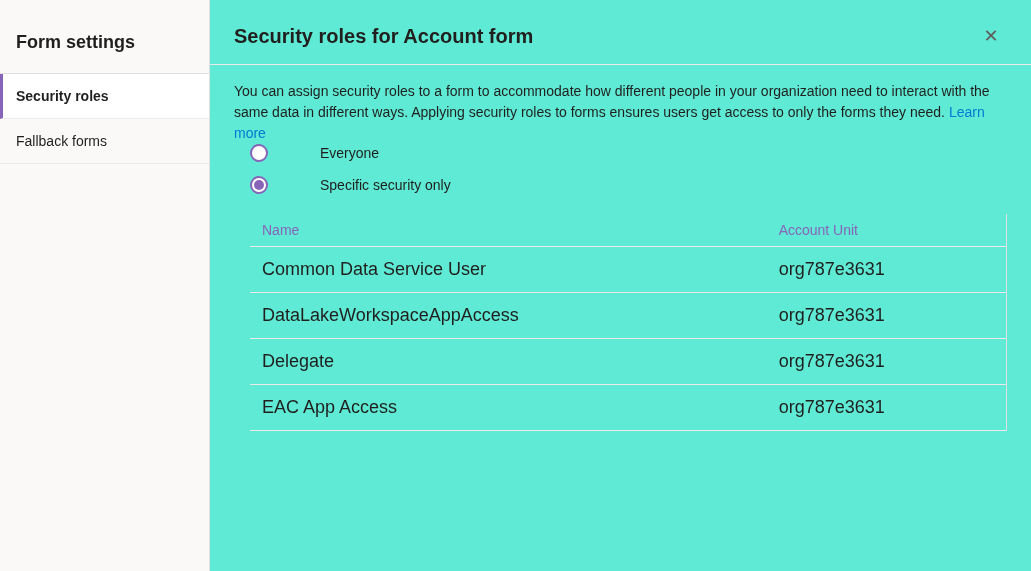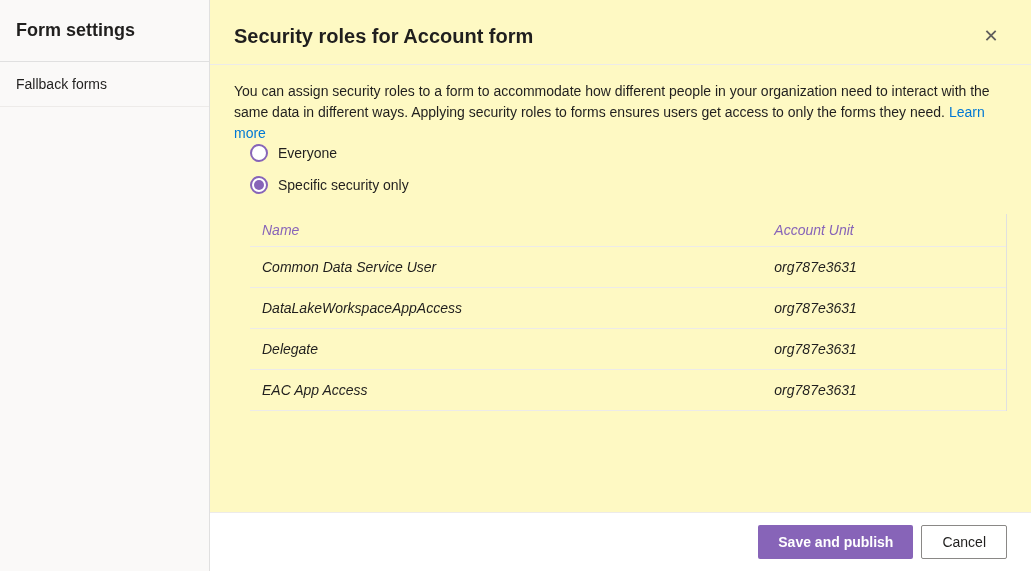--- a/index.html
+++ b/index.html
@@ -12,21 +12,21 @@
       overflow: hidden;
       display: flex;
     }
 
     
     .sidebar {
       width: 210px;
       background: #faf9f8;
       border-right: 1px solid #e0e0e0;
       flex-shrink: 0;
-      padding-top: 0;
+      padding-top: 12px;
     }
 
     .sidebar-title {
       font-size: 18px;
       font-weight: 600;
       color: #201f1e;
       padding: 20px 16px 20px 16px;
       border-bottom: 1px solid #e0e0e0;
     }
 
@@ -41,21 +41,21 @@
     .sidebar-item.active {
       background: #ffffff;
       font-weight: 600;
       border-left: 3px solid #8764b8;
       padding-left: 13px;
     }
 
     
     .main {
       flex: 1;
-      background: #fef9c3;
+      background: #5eead4;
       display: flex;
       flex-direction: column;
       overflow: hidden;
       justify-content: flex-end;
     }
 
     .dialog-header {
       display: flex;
       align-items: center;
       justify-content: space-between;
@@ -103,20 +103,21 @@
     .radio-group {
       margin-bottom: 20px;
       padding-left: 16px;
     }
 
     .radio-item {
       display: flex;
       align-items: center;
       margin-bottom: 14px;
       cursor: pointer;
+      gap: 42px;
     }
 
     .radio-item input[type="radio"] {
       appearance: none;
       -webkit-appearance: none;
       width: 18px;
       height: 18px;
       border-radius: 50%;
       border: 2px solid #8764b8;
       margin-right: 10px;
@@ -147,36 +148,35 @@
       font-size: 14px;
       color: #201f1e;
     }
 
     
     .roles-table {
       width: 100%;
       border-collapse: collapse;
       margin-left: 16px;
       width: calc(100% - 16px);
-      font-style: italic;
     }
 
     .roles-table th {
       text-align: left;
       padding: 8px 12px;
       color: #8764b8;
       font-weight: 400;
       font-size: 14px;
       border-bottom: 1px solid #edebe9;
     }
 
     .roles-table td {
       padding: 12px 12px;
       color: #201f1e;
-      font-size: 14px;
+      font-size: 18px;
       border-bottom: 1px solid #edebe9;
     }
 
     
     .dialog-body::-webkit-scrollbar {
       width: 8px;
     }
 
     .dialog-body::-webkit-scrollbar-track {
       background: #f3f2f1;
@@ -239,20 +239,23 @@
 
     .table-scroll-wrapper::-webkit-scrollbar-thumb {
       background: #c8c6c4;
     }
   </style>
 </head>
 <body>
 
 <div class="sidebar">
   <div class="sidebar-title">Form settings</div>
+  <div class="sidebar-item active">
+    <span>Security roles</span>
+  </div>
   <div class="sidebar-item">
     <span>Fallback forms</span>
   </div>
 </div>
 
 <div class="main">
 
   <div class="dialog-header">
     <h1 class="dialog-title">Security roles for Account form</h1>
     <button class="close-button">
@@ -301,17 +304,13 @@
             </tr>
             <tr>
               <td>EAC App Access</td>
               <td>org787e3631</td>
             </tr>
           </tbody>
       </table>
     </div>
   </div>
 
-  <div class="dialog-footer">
-    <button class="btn-primary">Save and publish</button>
-    <button class="btn-secondary">Cancel</button>
-  </div>
 </div>
 
 </body></html>

